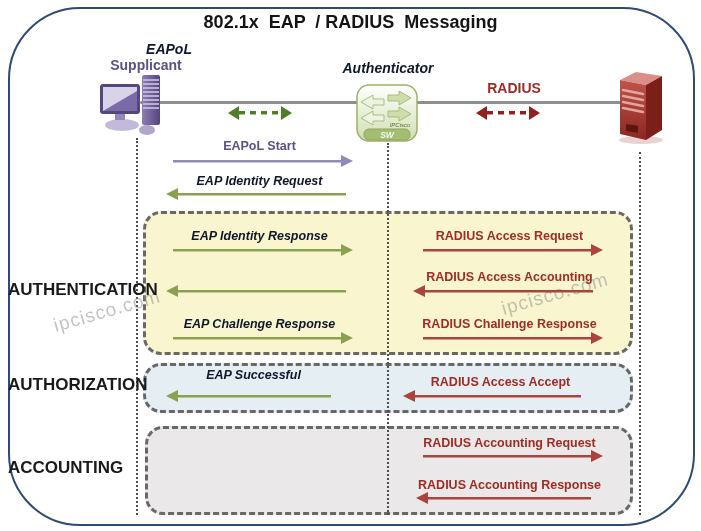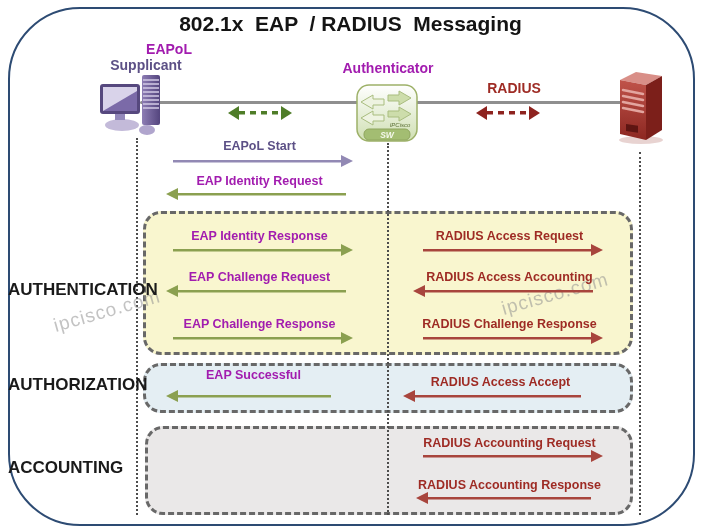--- a/index.html
+++ b/index.html
@@ -1,25 +1,25 @@
 <!DOCTYPE html>
 <html><head>
 <meta charset="utf-8">
 <style>
   html,body{margin:0;padding:0;background:#fff;}
   #stage{position:relative;width:701px;height:531px;background:#fff;overflow:hidden;
          font-family:"Liberation Sans",sans-serif;}
   .abs{position:absolute;}
   
   .frame{left:8px;top:7px;width:683px;height:515px;border:2.5px solid #2d4b73;border-radius:72px;}
-  .title{left:0;top:12px;width:100%;text-align:center;font-size:21px;font-weight:bold;
+  .title{left:0;top:12px;width:100%;text-align:center;font-size:18px;font-weight:bold;
          color:#141414;white-space:pre;}
   
   .elabel{font-weight:bold;font-size:14px;text-align:center;white-space:nowrap;}
-  .t-green{color:#a21caf;} .t-purple{color:#5c5086;} .t-red{color:#9e2b24;}
+  .t-green{color:#0f172a;font-style:italic;} .t-purple{color:#5c5086;} .t-red{color:#9e2b24;}
   
   .hline{left:140px;top:101px;width:500px;height:3px;background:#8f8f8f;border-radius:2px;}
   
   .lifeline{width:0;border-left:2px dotted #4d4d4d;}
   
   .phase{border:3px dashed #686868;border-radius:18px;}
   .phase.auth{left:143px;top:211px;width:484px;height:138px;background:#f9f6cf;}
   .phase.authz{left:143px;top:363px;width:484px;height:44px;background:#e4eef3;}
   .phase.acct{left:145px;top:426px;width:482px;height:83px;background:#eae8e8;}
   .plabel{font-weight:bold;font-size:17px;color:#1a1a1a;text-align:center;white-space:nowrap;}
@@ -143,21 +143,20 @@
   <div class="abs arrow right a-purple" style="left:166px;top:155px;width:187px"></div>
 
   <div class="abs msg t-green" style="left:166px;top:174px;width:187px">EAP Identity Request</div>
   <div class="abs arrow left a-green" style="left:166px;top:188px;width:187px"></div>
 
   <div class="abs msg t-green" style="left:166px;top:229px;width:187px">EAP Identity Response</div>
   <div class="abs arrow right a-green" style="left:166px;top:244px;width:187px"></div>
   <div class="abs msg t-red" style="left:416px;top:229px;width:187px">RADIUS Access Request</div>
   <div class="abs arrow right a-red" style="left:416px;top:244px;width:187px"></div>
 
-  <div class="abs msg t-green" style="left:166px;top:270px;width:187px">EAP Challenge Request</div>
   <div class="abs arrow left a-green" style="left:166px;top:285px;width:187px"></div>
   <div class="abs msg t-red" style="left:416px;top:270px;width:187px">RADIUS Access Accounting</div>
   <div class="abs arrow left a-red" style="left:413px;top:285px;width:187px"></div>
 
   <div class="abs msg t-green" style="left:166px;top:317px;width:187px">EAP Challenge Response</div>
   <div class="abs arrow right a-green" style="left:166px;top:332px;width:187px"></div>
   <div class="abs msg t-red" style="left:416px;top:317px;width:187px">RADIUS Challenge Response</div>
   <div class="abs arrow right a-red" style="left:416px;top:332px;width:187px"></div>
 
   <div class="abs msg t-green" style="left:166px;top:368px;width:175px">EAP Successful</div>

